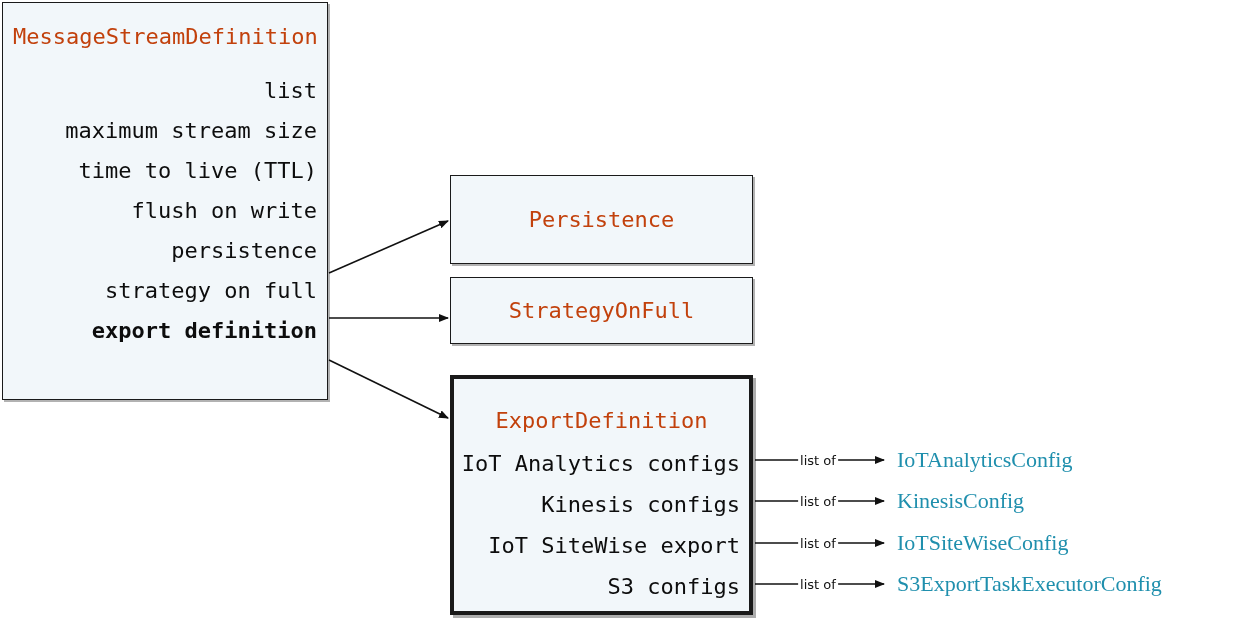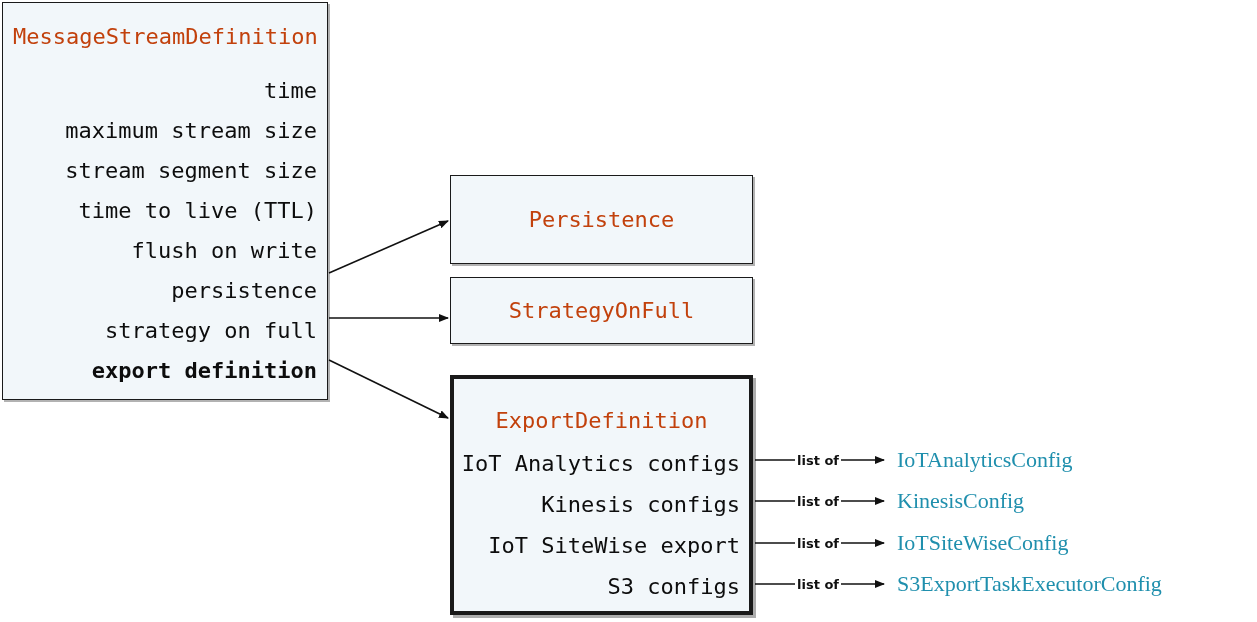--- a/index.html
+++ b/index.html
@@ -123,21 +123,20 @@
   
   .listof-label {
     position: absolute;
     font-family: "DejaVu Sans", sans-serif;
     font-size: 13px;
     color: #111111;
     background: #ffffff;
     padding: 0 2px;
     transform: translate(-50%, -50%);
     white-space: nowrap;
-    font-weight: bold;
   }
 
   
   #edges {
     position: absolute;
     left: 0; top: 0;
     width: 1257px;
     height: 622px;
     pointer-events: none;
   }
@@ -167,23 +166,22 @@
   </svg>
 
   <span class="listof-label" style="left:818px; top:460px;">list of</span>
   <span class="listof-label" style="left:818px; top:501px;">list of</span>
   <span class="listof-label" style="left:818px; top:543px;">list of</span>
   <span class="listof-label" style="left:818px; top:584px;">list of</span>
 
   <div class="cls-box" id="msd-box">
     <div class="cls-title">MessageStreamDefinition</div>
     <div id="msd-attrs">
-      <span class="cls-attr">time</span>
+      <span class="cls-attr">list</span>
       <span class="cls-attr">maximum stream size</span>
-      <span class="cls-attr">stream segment size</span>
       <span class="cls-attr">time to live (TTL)</span>
       <span class="cls-attr">flush on write</span>
       <span class="cls-attr">persistence</span>
       <span class="cls-attr">strategy on full</span>
       <span class="cls-attr bold">export definition</span>
     </div>
   </div>
 
   <div class="cls-box" id="persistence-box">
     <div class="cls-title">Persistence</div>

